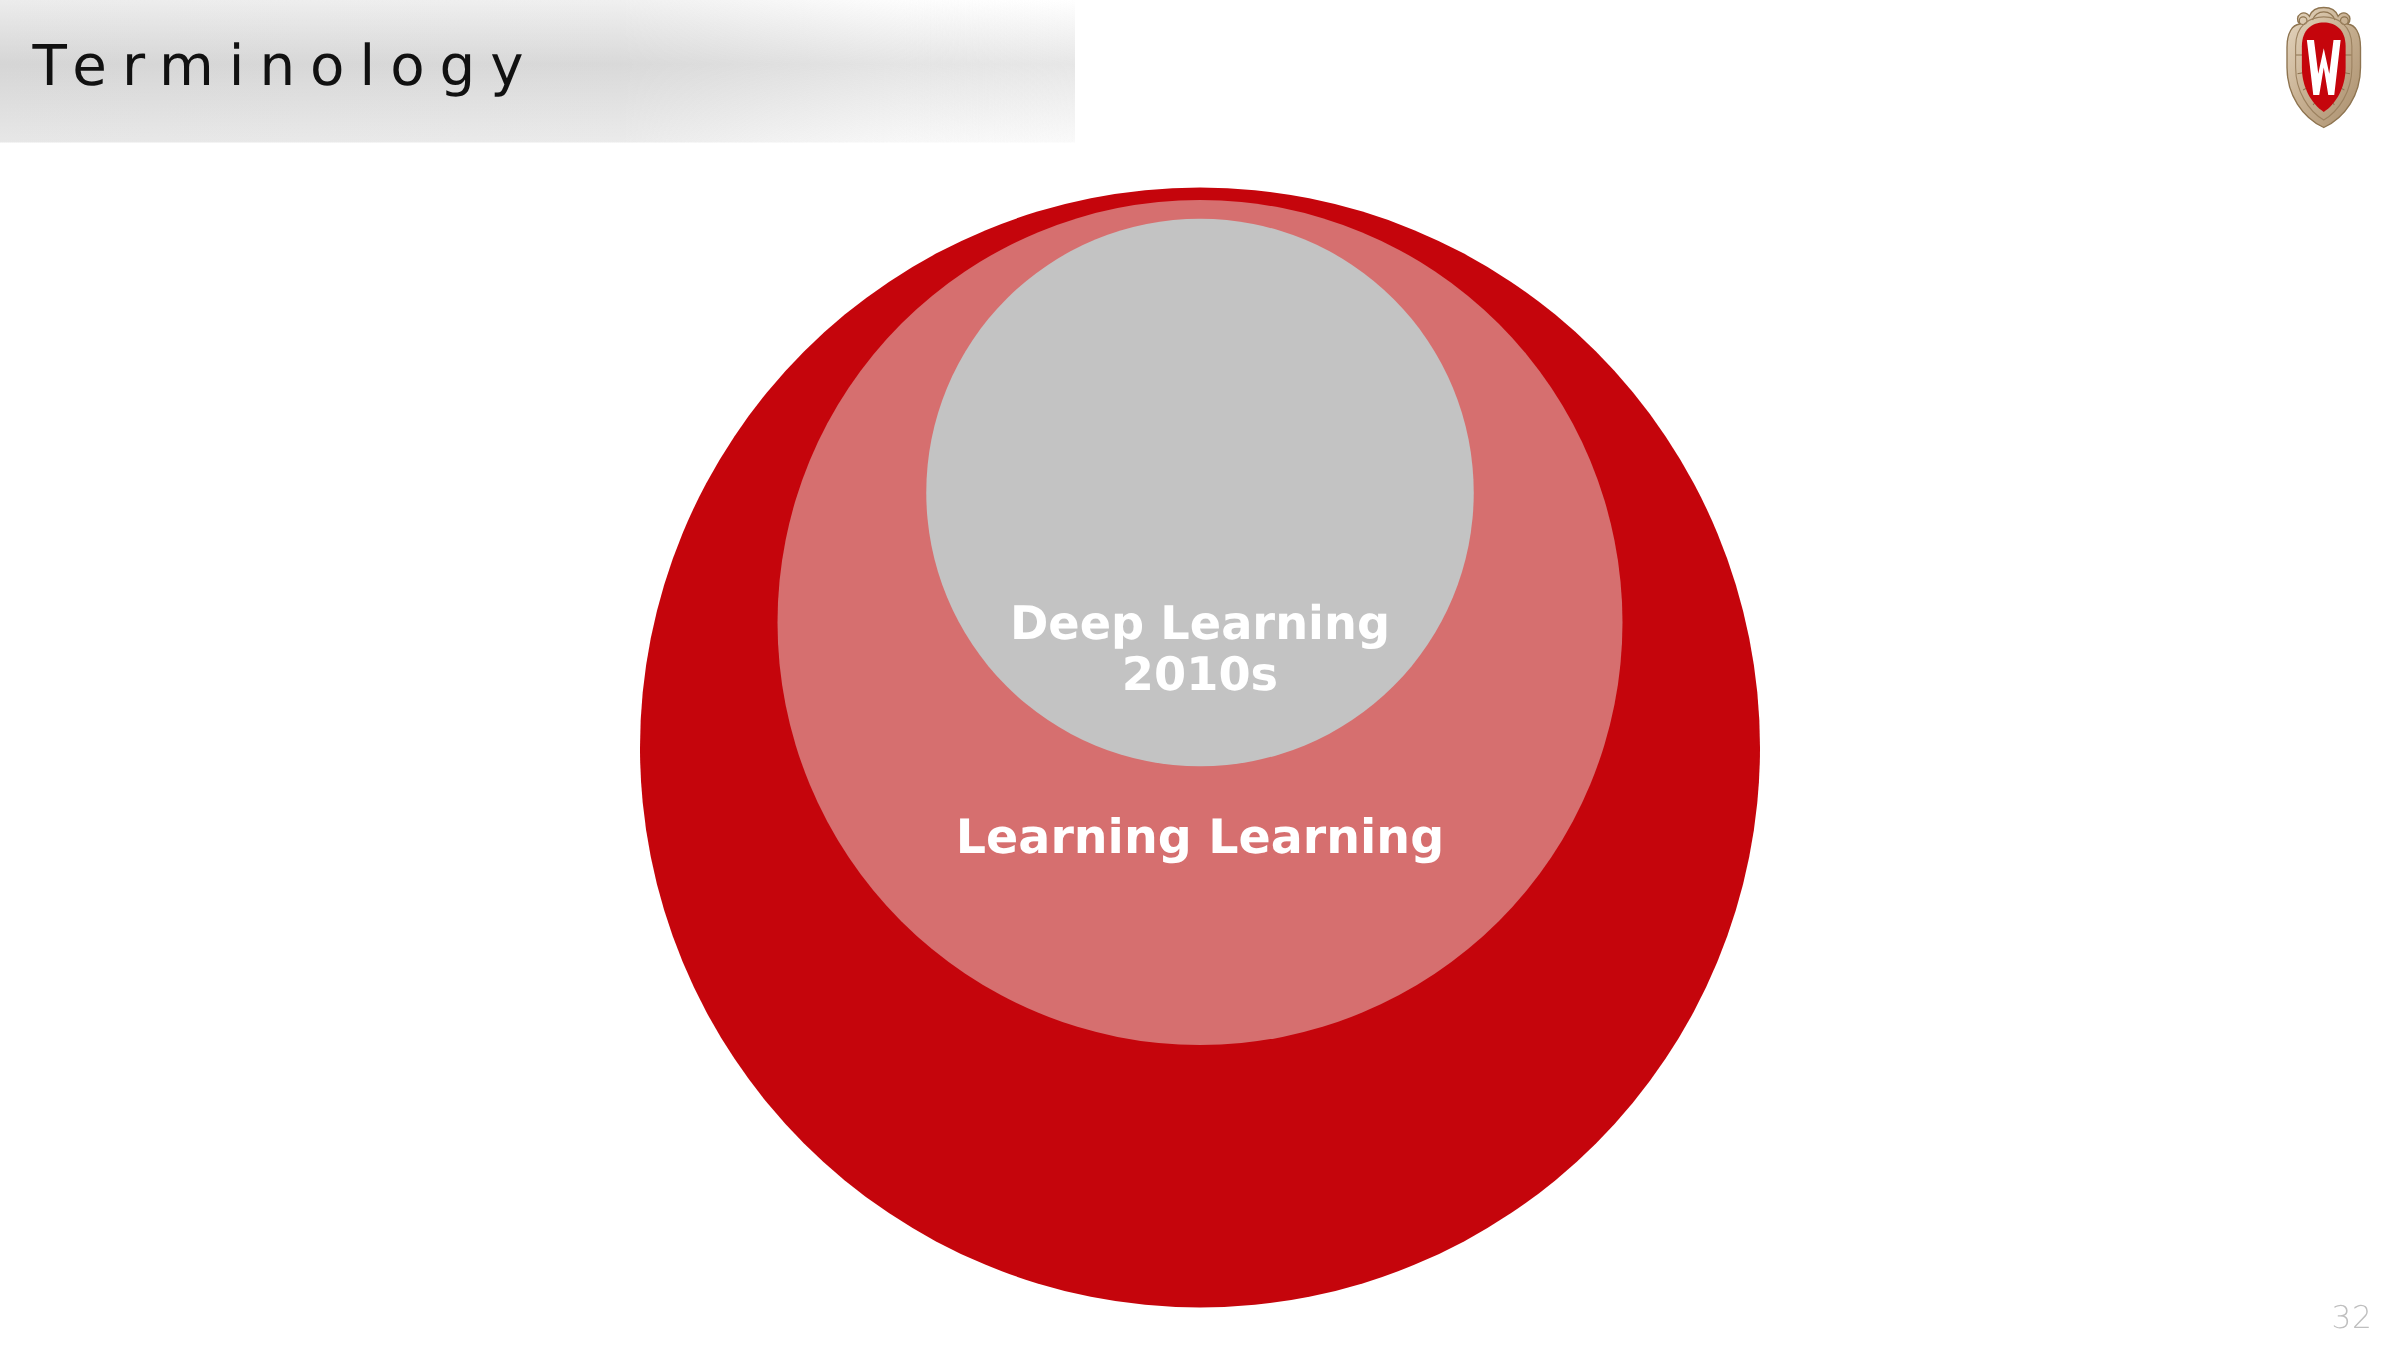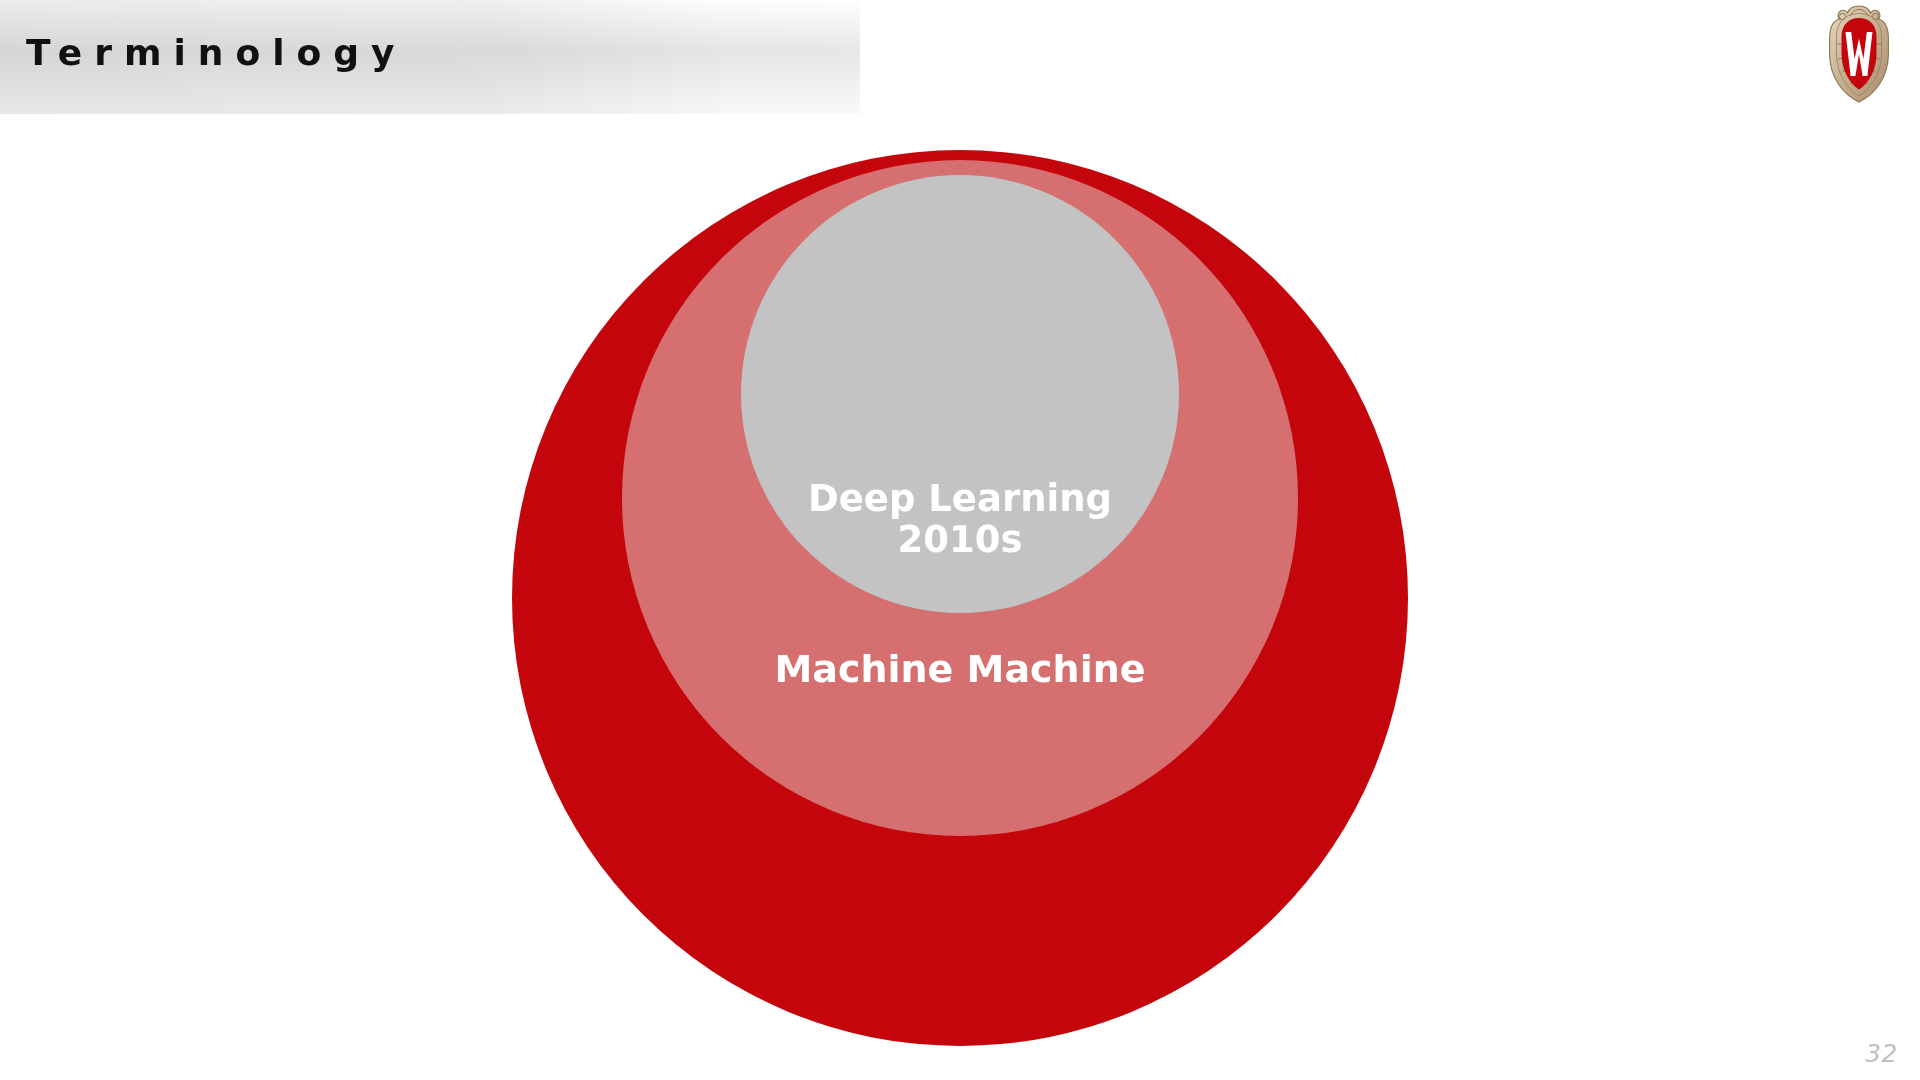--- a/index.html
+++ b/index.html
@@ -50,22 +50,22 @@
     pointer-events: none;
   }
 
   .slide-title {
     position: absolute;
     left: 26px;
     top: 8px;
     height: 90px;
     line-height: 90px;
     font-family: "DejaVu Sans", sans-serif;
-    font-weight: 700;
-    font-size: 36px;
+    font-weight: 400;
+    font-size: 45px;
     letter-spacing: 12px;
     color: #111111;
     white-space: nowrap;
     text-align: right;
   }
 
   
   .crest {
     position: absolute;
     left: 1828px;
@@ -132,21 +132,20 @@
   
   .page-number {
     position: absolute;
     right: 22px;
     bottom: 12px;
     font-family: "DejaVu Sans", sans-serif;
     font-size: 25px;
     font-weight: 300;
     color: #BFBFBF;
     letter-spacing: 0.5px;
-    font-style: italic;
   }
 </style>
 </head>
 <body>
 
 <div class="slide" style="background: rgb(255, 255, 255);">
 
   <div class="title-band"></div>
   <div class="slide-title">Terminology</div>
 
@@ -213,21 +212,21 @@
     <div class="circle circle-ml" style="width: 676px; height: 676px; left: 622px; top: 160px; background: rgb(214, 111, 111);"></div>
 
     <div class="circle circle-dl" style="width: 438px; height: 438px; left: 741px; top: 175px; background: rgb(195, 195, 195);"></div>
 
     <div class="circle-label label-dl" style="color: rgb(255, 255, 255);">
       <span>Deep Learning</span>
       <span class="line2">2010s</span>
     </div>
 
     <div class="circle-label label-ml" style="color: rgb(255, 255, 255);">
-      <span>Machine Machine</span>
+      <span>Learning Learning</span>
     </div>
 
 
   </div>
 
   <div class="page-number">32</div>
 
 </div>
 
 </body></html>

